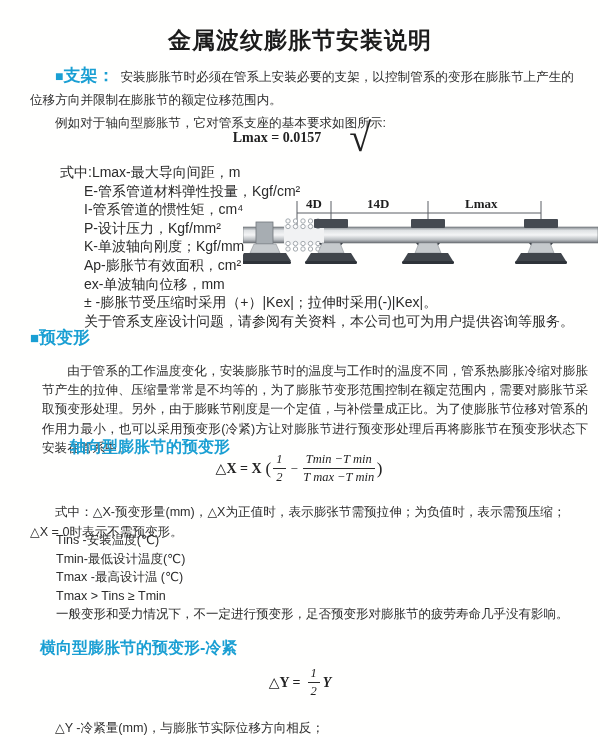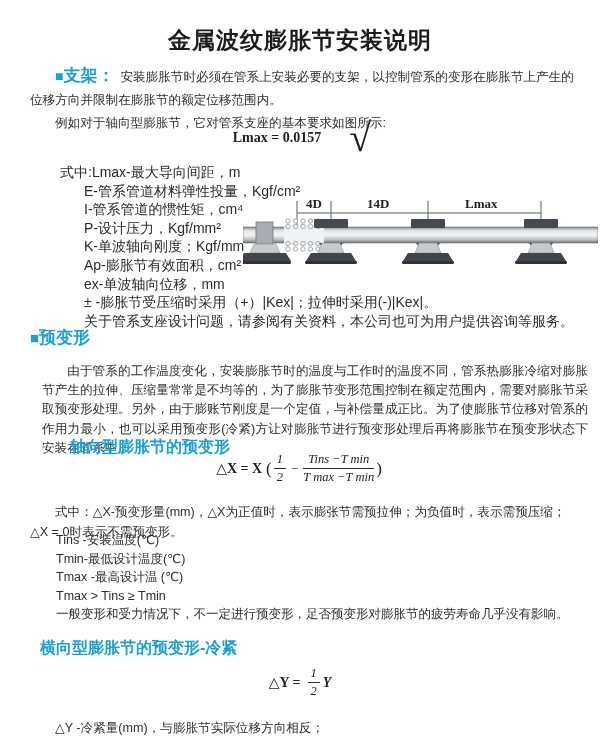--- a/index.html
+++ b/index.html
@@ -170,21 +170,21 @@
 
   <div class="abs formula f2">
     <span class="f-lhs">△X = X</span>
     <span class="paren">(</span>
     <span class="frac">
       <span class="num">1</span>
       <span class="den">2</span>
     </span>
     <span class="op">−</span>
     <span class="frac">
-      <span class="num">Tins −T min</span>
+      <span class="num">Tmin −T min</span>
       <span class="den">T max −T min</span>
     </span>
     <span class="paren">)</span>
   </div>
 
   <p class="abs para p4">式中：△X-预变形量(mm)，△X为正值时，表示膨张节需预拉伸；为负值时，表示需预压缩；△X = 0时表示不需预变形。</p>
 
   <div class="abs items">
     <div>Tins -安装温度(℃)</div>
     <div>Tmin-最低设计温度(℃)</div>

